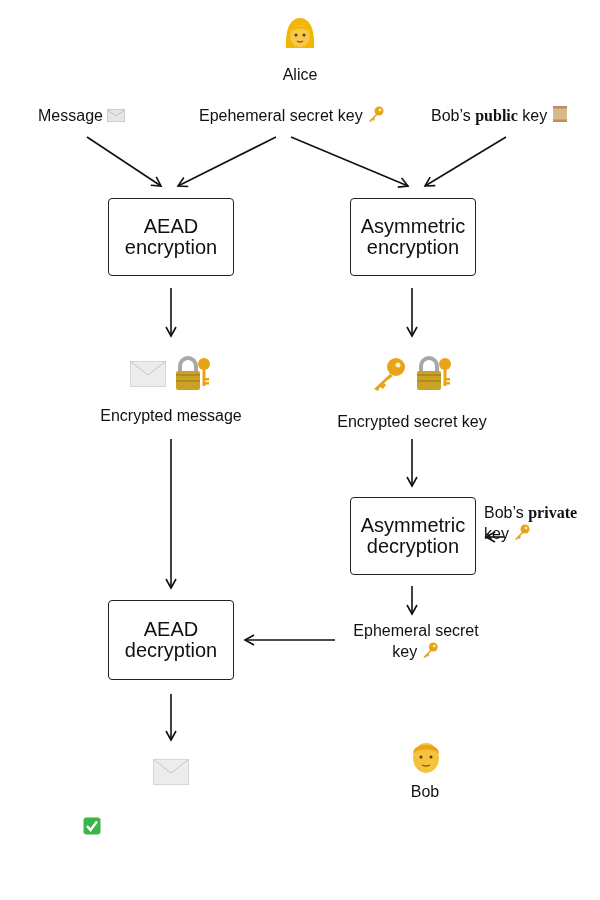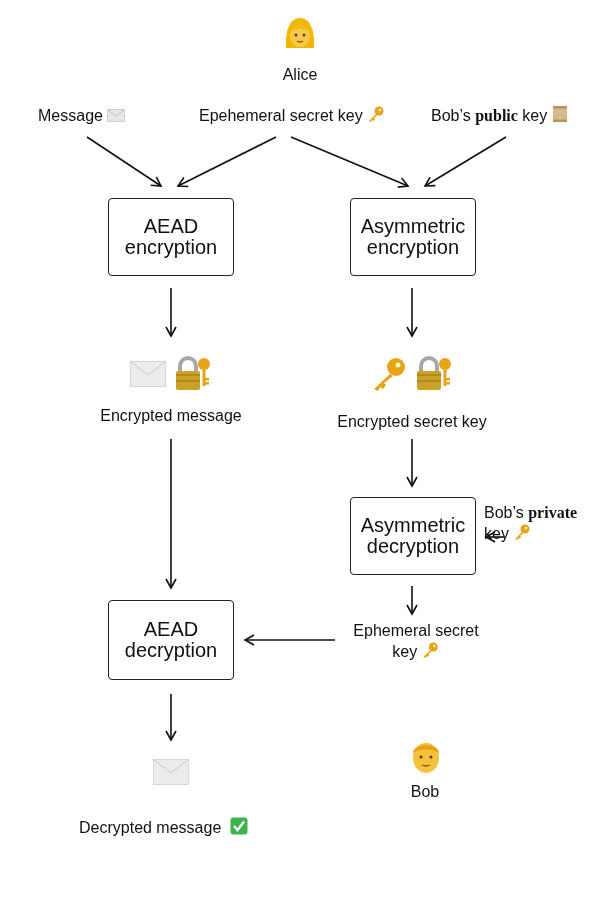--- a/index.html
+++ b/index.html
@@ -182,21 +182,20 @@
 
 <div class="abs" style="left:153px;top:759px;">
   <span class="icon">
     <svg width="36" height="26" viewBox="0 0 36 26">
         <rect x="0.5" y="0.5" width="35" height="25" fill="#ECECEC" stroke="#d6d6d6"></rect>
         <path d="M0.5,0.5 L18,14 L35.5,0.5" fill="none" stroke="#c6c6c6"></path>
       </svg>
   </span>
 </div>
 <div class="abs label" style="left:79px;top:817px;">
-  <span>Decrypted message</span>
   <span class="icon" style="margin-left:4px;">
     <svg width="18" height="18" viewBox="0 0 18 18">
         <rect x="0.5" y="0.5" width="17" height="17" rx="3" fill="#3BB54A"></rect>
         <path d="M4,9 L7.5,13 L14,4.5" stroke="#fff" stroke-width="2.4" fill="none"></path>
       </svg>
   </span>
 </div>
 
 <div class="abs" style="left:409px;top:738px;">
   <svg width="34" height="36" viewBox="0 0 34 36">

